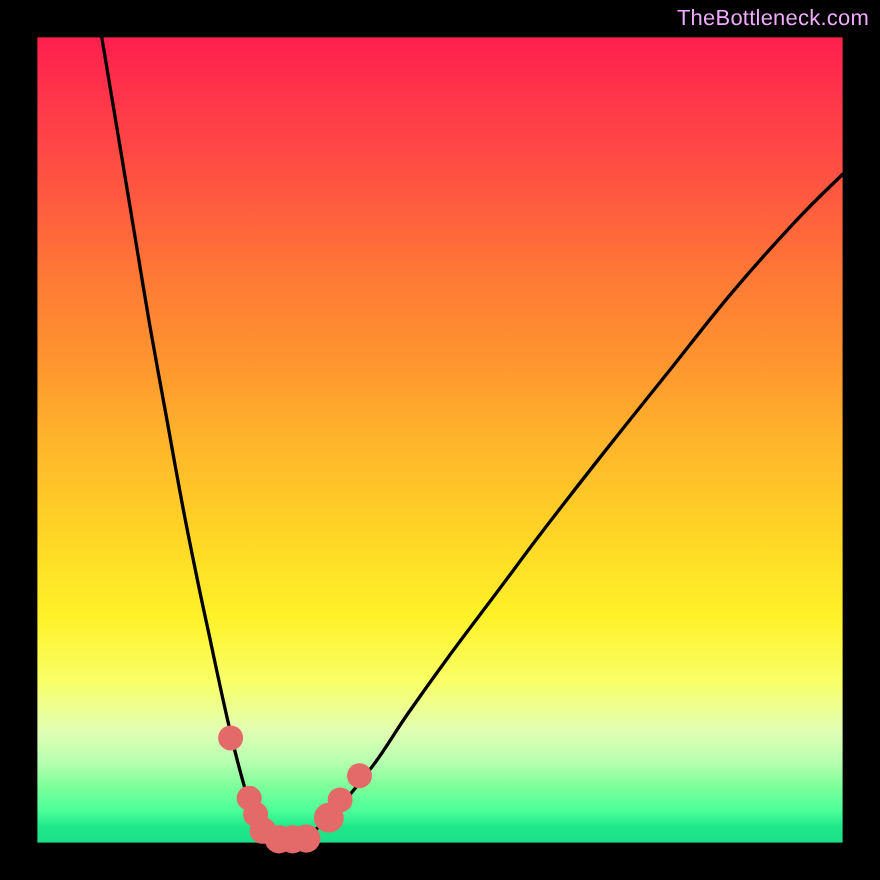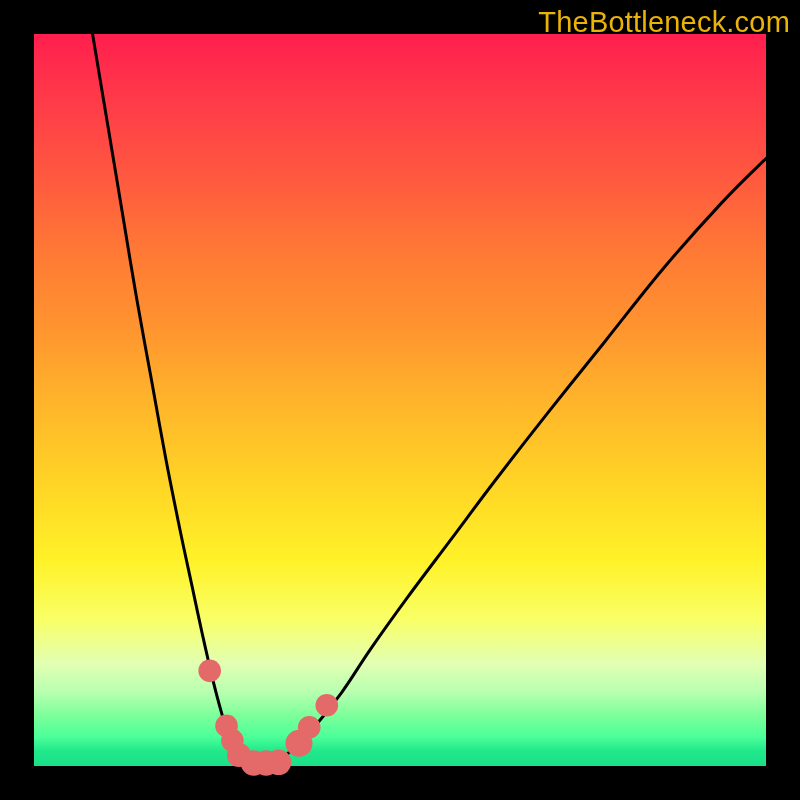--- a/index.html
+++ b/index.html
@@ -32,23 +32,23 @@
       #7eff9b 93%,
       #4cff99 96%,
       #20e88a 98%,
       #1adf88 100%
     );
   }
   .watermark {
     position: absolute;
     top: 6px;
     right: 10px;
-    font-size: 29px;
+    font-size: 20px;
     font-weight: 500;
-    color: #eab308;
+    color: #f0abfc;
     letter-spacing: 0.2px;
   }
   svg.curves {
     position: absolute;
     left: 0;
     top: 0;
     width: 732px;
     height: 732px;
     overflow: visible;
   }

